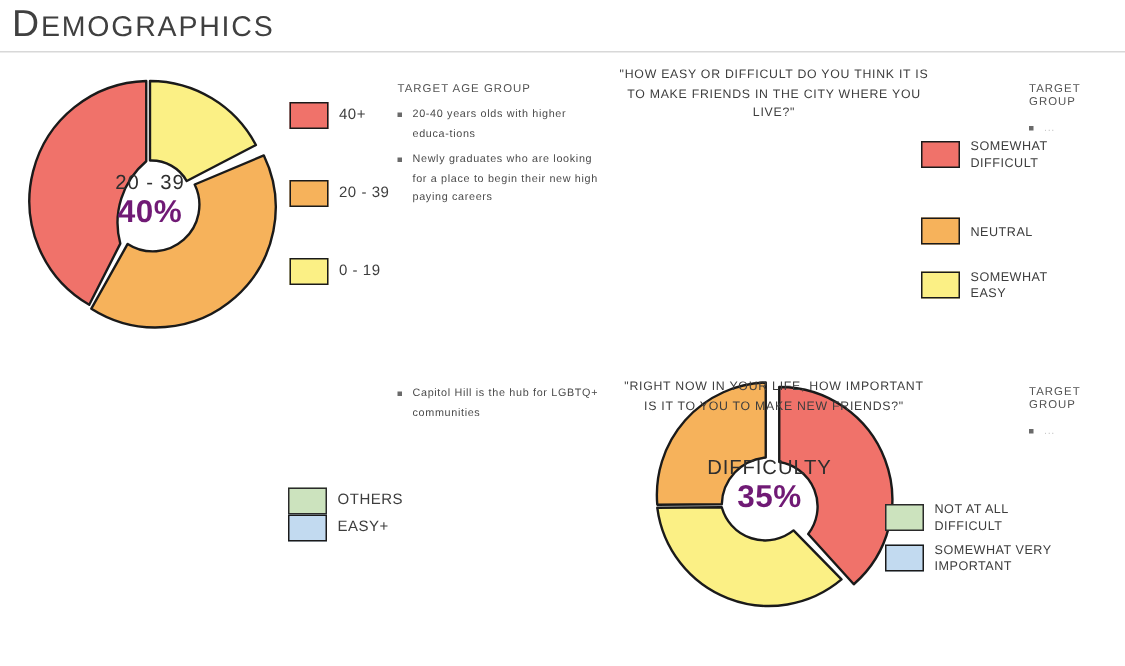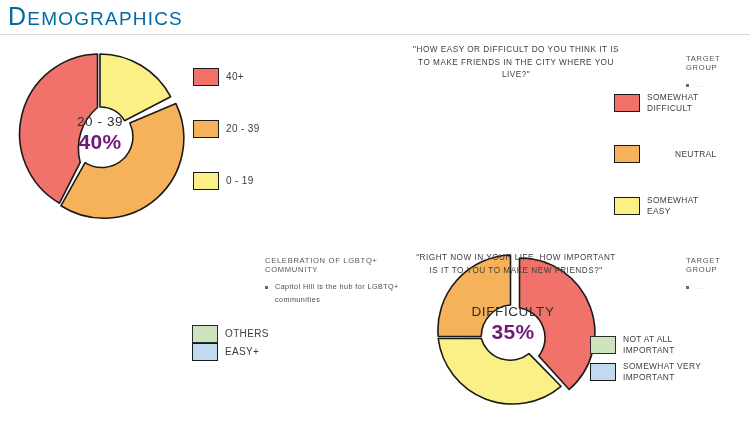--- a/index.html
+++ b/index.html
@@ -13,21 +13,21 @@
   }
   .page{position:relative;width:750px;height:444px;}
 
   
   .page-title{
     position:absolute;left:8px;top:2px;
     font-family:"Liberation Sans", sans-serif;
     font-size:25px;
     font-weight:300;
     letter-spacing:1.2px;
-    color:#0369a1;
+    color:#404040;
   }
   .page-title .first{font-size:25px;}
   .page-title .rest{font-size:19px;}
 
   .rule{
     position:absolute;left:0;top:34px;width:750px;height:1px;
     background:#d8d8d8;
   }
 
   
@@ -136,20 +136,27 @@
     <div class="legend-row" style="margin-bottom:34px;">
       <span class="swatch" style="background:#F6B25B;"></span>
       <span class="legend-text big">20 - 39</span>
     </div>
     <div class="legend-row">
       <span class="swatch" style="background:#FBF085;"></span>
       <span class="legend-text big">0 - 19</span>
     </div>
   </div>
 
+  <div class="panel" style="left:265px;top:54px;width:135px;">
+    <div class="txt-head">Target Age Group</div>
+    <ul class="bullets">
+      <li>20-40 years olds with higher educa-tions</li>
+      <li>Newly graduates who are looking for a place to begin their new high paying careers</li>
+    </ul>
+  </div>
 
   <div class="panel question" style="left:412px;top:44px;width:208px;">"HOW EASY OR DIFFICULT DO YOU THINK IT IS TO MAKE FRIENDS IN THE CITY WHERE YOU LIVE?"</div>
 
   <div class="panel donut-wrap" style="left:428px;top:72px;width:170px;height:160px;">
     <svg width="170" height="164" viewBox="0 0 170 164">
 
       <path fill="#F6B25B" stroke="#1a1a1a" stroke-width="1.6" stroke-linejoin="round" d="M 82.5 7 A 75 75 0 0 0 10.2 88.5 L 53.2 88.2 A 32 32 0 0 1 82.5 57 Z"></path>
 
       <path fill="#FBF085" stroke="#1a1a1a" stroke-width="1.6" stroke-linejoin="round" d="M 10.2 90.5 A 75 75 0 0 0 133 138.3 L 101 105.6 A 30 30 0 0 1 53.2 90.2 Z"></path>
 
@@ -162,21 +169,21 @@
       <div class="dc-value">35%</div>
     </div>
   </div>
 
   <div class="legend" style="left:614px;top:92px;">
     <div class="legend-row" style="margin-bottom:32px;">
       <span class="swatch" style="background:#F0726A;"></span>
       <span class="legend-text">SOMEWHAT
 DIFFICULT</span>
     </div>
-    <div class="legend-row" style="margin-bottom:32px;gap:28px;">
+    <div class="legend-row" style="margin-bottom:16px;">
       <span class="swatch" style="background:#F6B25B;"></span>
       <span class="legend-text">NEUTRAL</span>
     </div>
     <div class="legend-row">
       <span class="swatch" style="background:#FBF085;"></span>
       <span class="legend-text">SOMEWHAT
 EASY</span>
     </div>
   </div>
 
@@ -192,33 +199,32 @@
       <span class="swatch thin" style="background:#CCE3BE;"></span>
       <span class="legend-text big">OTHERS</span>
     </div>
     <div class="legend-row">
       <span class="swatch" style="background:#C2DAF0;"></span>
       <span class="legend-text big">EASY+</span>
     </div>
   </div>
 
   <div class="panel" style="left:265px;top:256px;width:140px;">
-    <div class="txt-head">Celebration of LGBTQ+ Community</div>
     <ul class="bullets">
       <li>Capitol Hill is the hub for LGBTQ+ communities</li>
     </ul>
   </div>
 
   <div class="panel question" style="left:412px;top:252px;width:208px;">"RIGHT NOW IN YOUR LIFE, HOW IMPORTANT IS IT TO YOU TO MAKE NEW FRIENDS?"</div>
 
   <div class="legend" style="left:590px;top:334px;">
     <div class="legend-row" style="margin-bottom:6px;">
       <span class="swatch thin" style="background:#CCE3BE;"></span>
       <span class="legend-text">NOT AT ALL
-IMPORTANT</span>
+DIFFICULT</span>
     </div>
     <div class="legend-row">
       <span class="swatch" style="background:#C2DAF0;"></span>
       <span class="legend-text">SOMEWHAT VERY
 IMPORTANT</span>
     </div>
   </div>
 
   <div class="panel" style="left:686px;top:256px;width:60px;">
     <div class="txt-head">Target Group</div>

